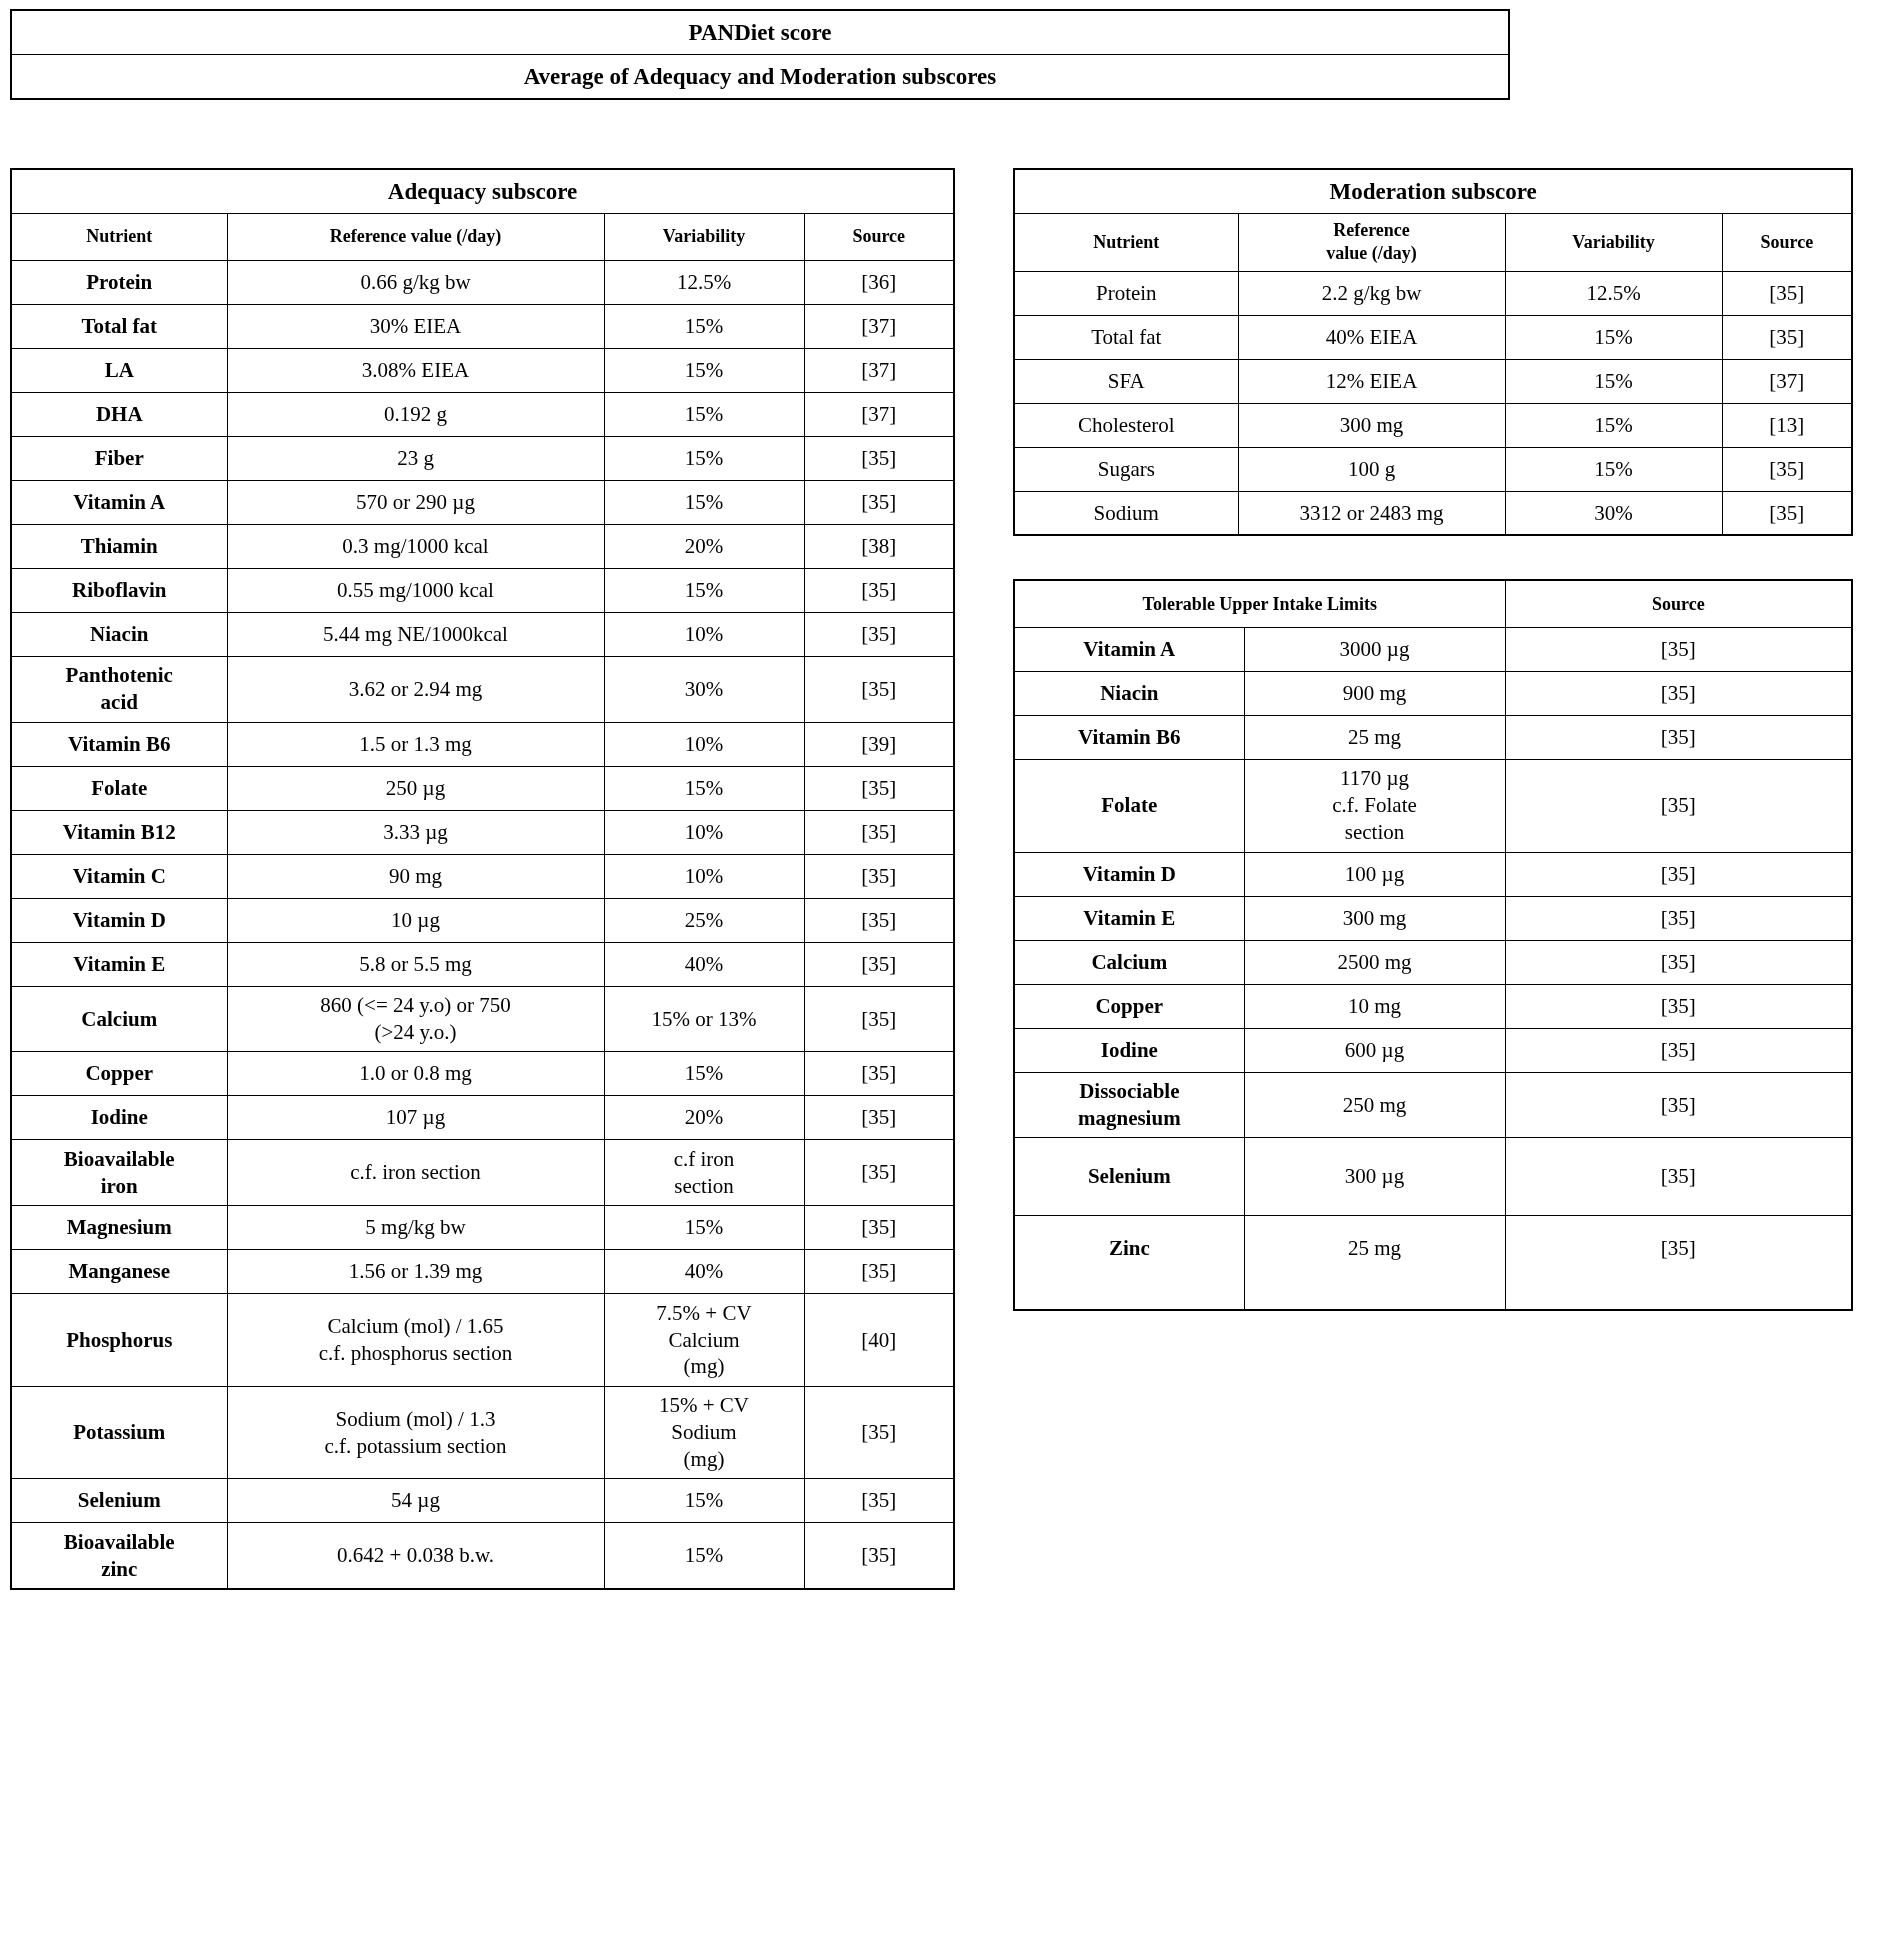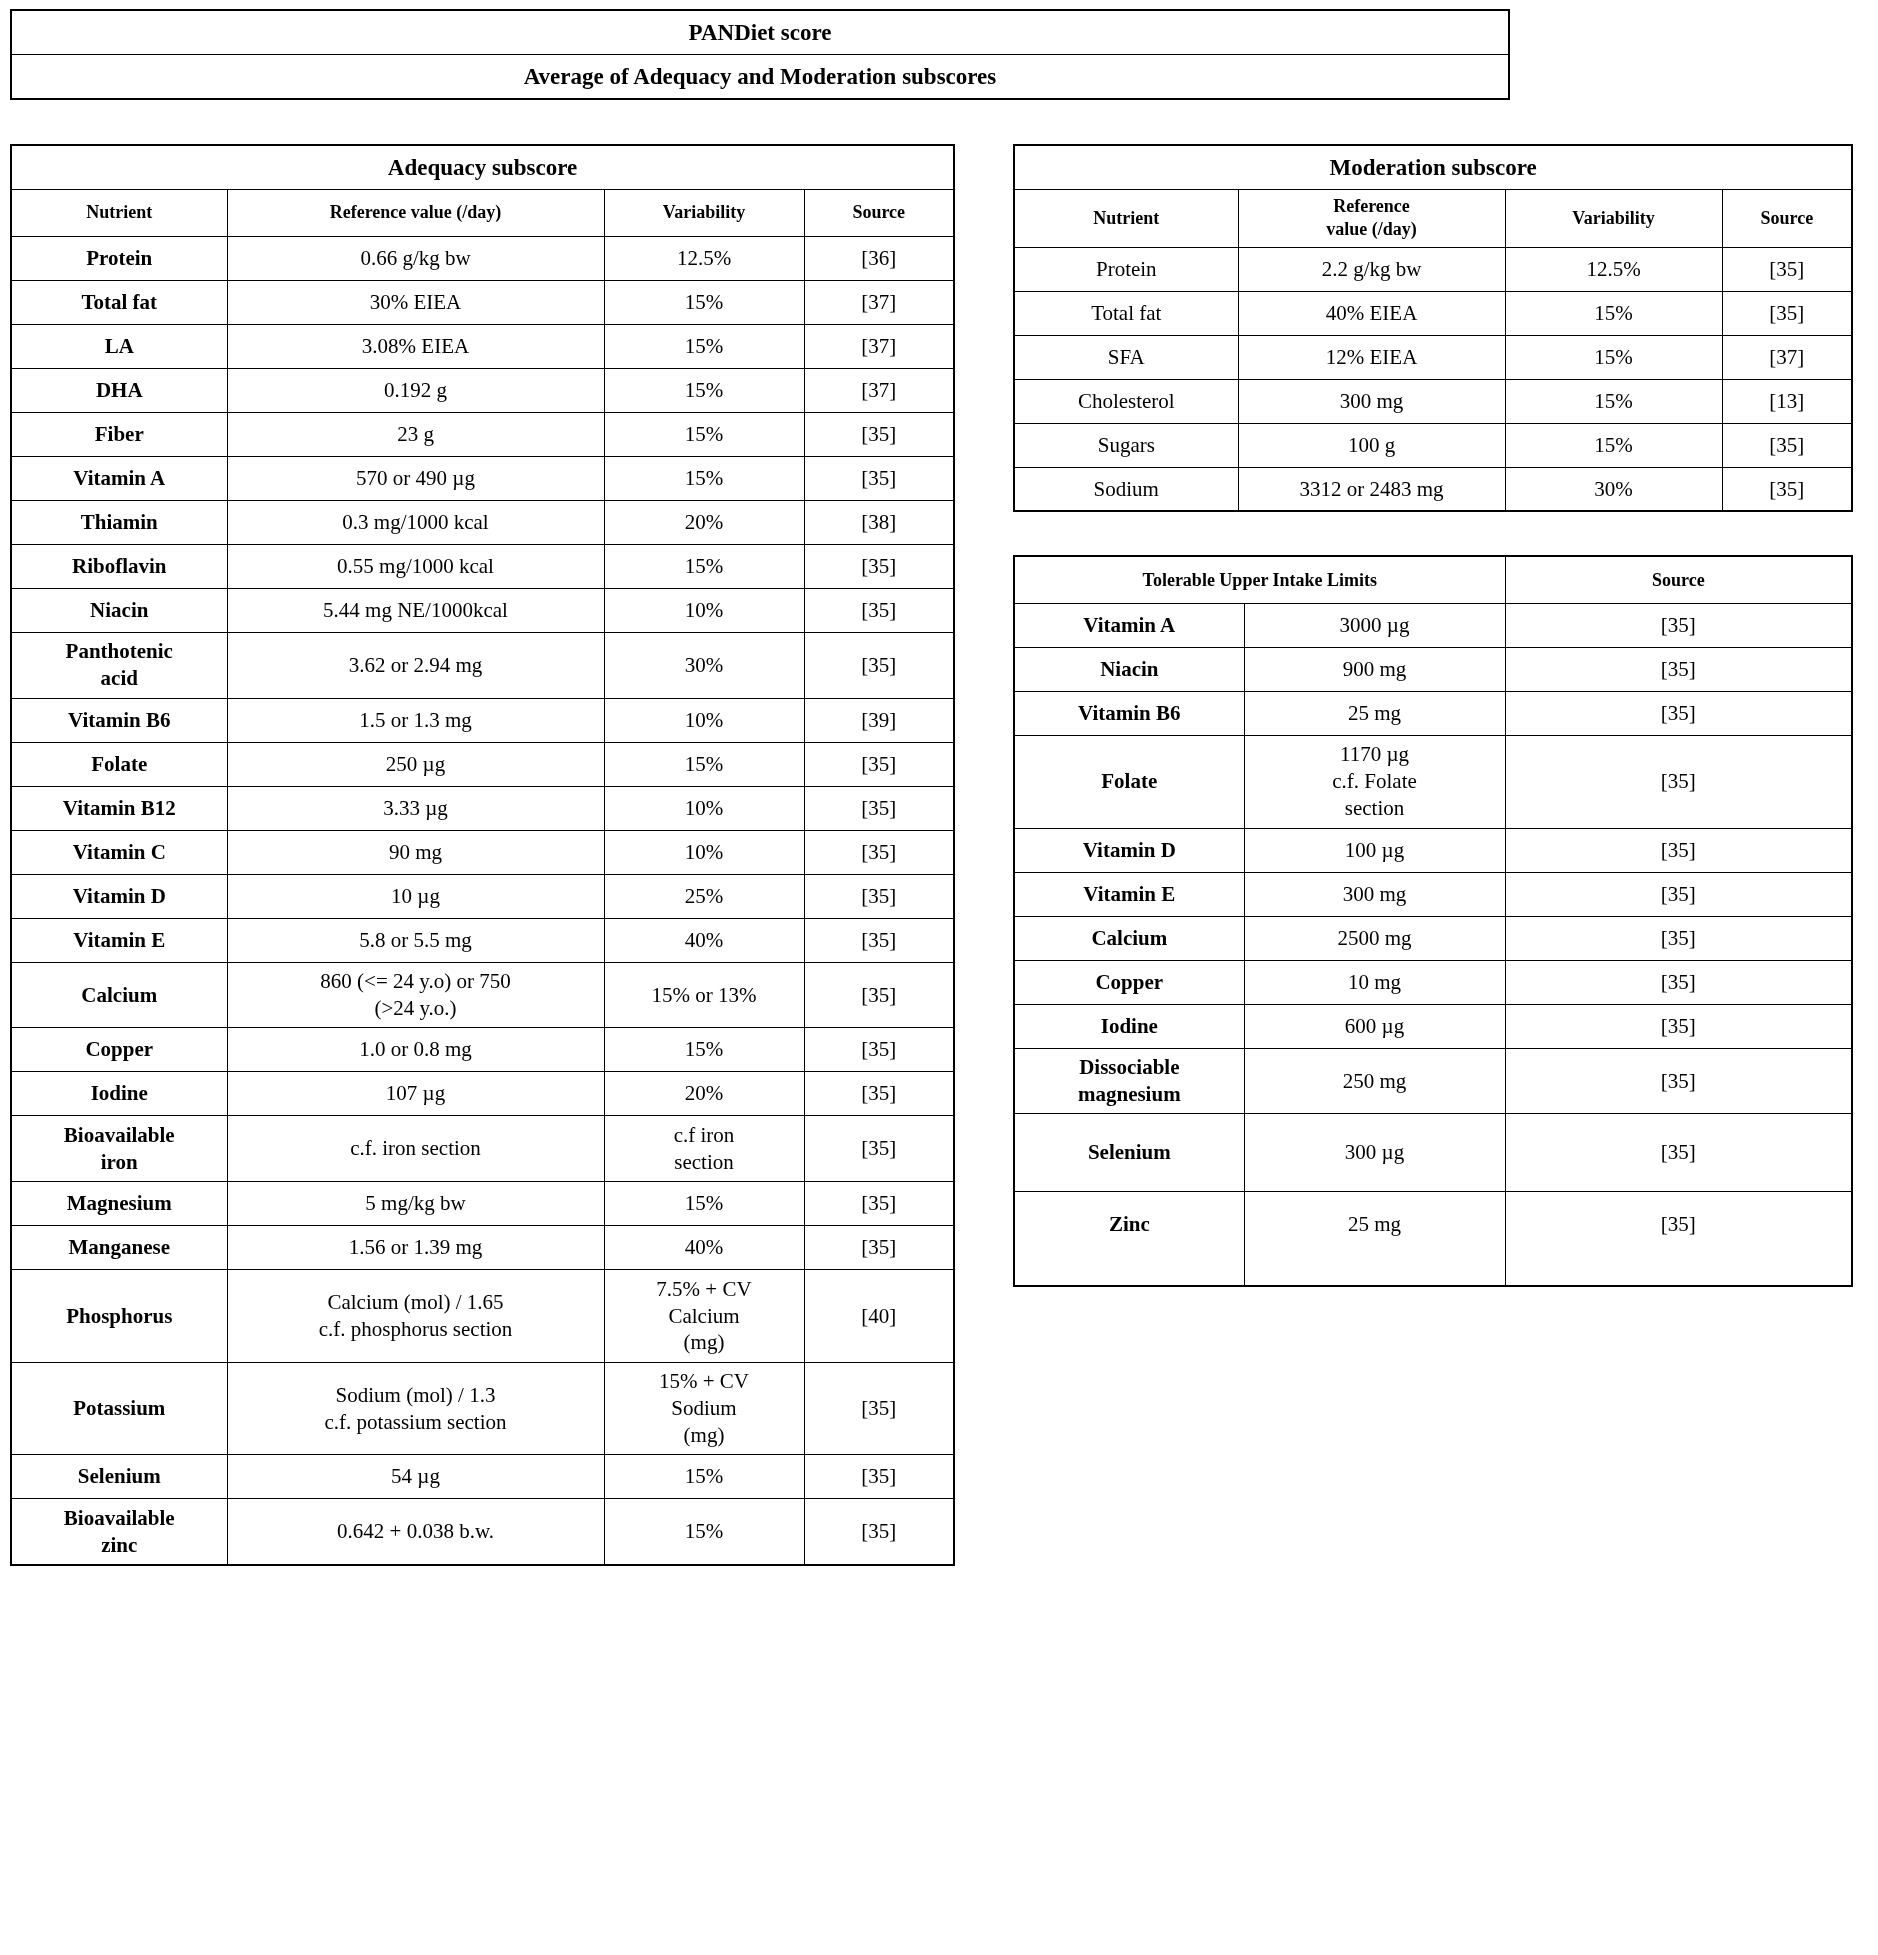--- a/index.html
+++ b/index.html
@@ -29,21 +29,21 @@
     padding: 7.8px 0;
   }
   .title-row + .title-row {
     border-top: 1.7px solid #000;
   }
 
   
   .columns {
     display: flex;
     gap: 58px;
-    margin-top: 44px;
+    margin-top: 68px;
     align-items: flex-start;
   }
 
   
   table.tbl {
     border-collapse: collapse;
     table-layout: fixed;
     border: 2.2px solid #000;
   }
   .tbl th, .tbl td {
@@ -137,21 +137,21 @@
               <td>[37]</td>
             </tr>
             <tr>
               <td>Fiber</td>
               <td>23 g</td>
               <td>15%</td>
               <td>[35]</td>
             </tr>
             <tr>
               <td>Vitamin A</td>
-              <td>570 or 490 µg</td>
+              <td>570 or 290 µg</td>
               <td>15%</td>
               <td>[35]</td>
             </tr>
             <tr>
               <td>Thiamin</td>
               <td>0.3 mg/1000 kcal</td>
               <td>20%</td>
               <td>[38]</td>
             </tr>
             <tr>

